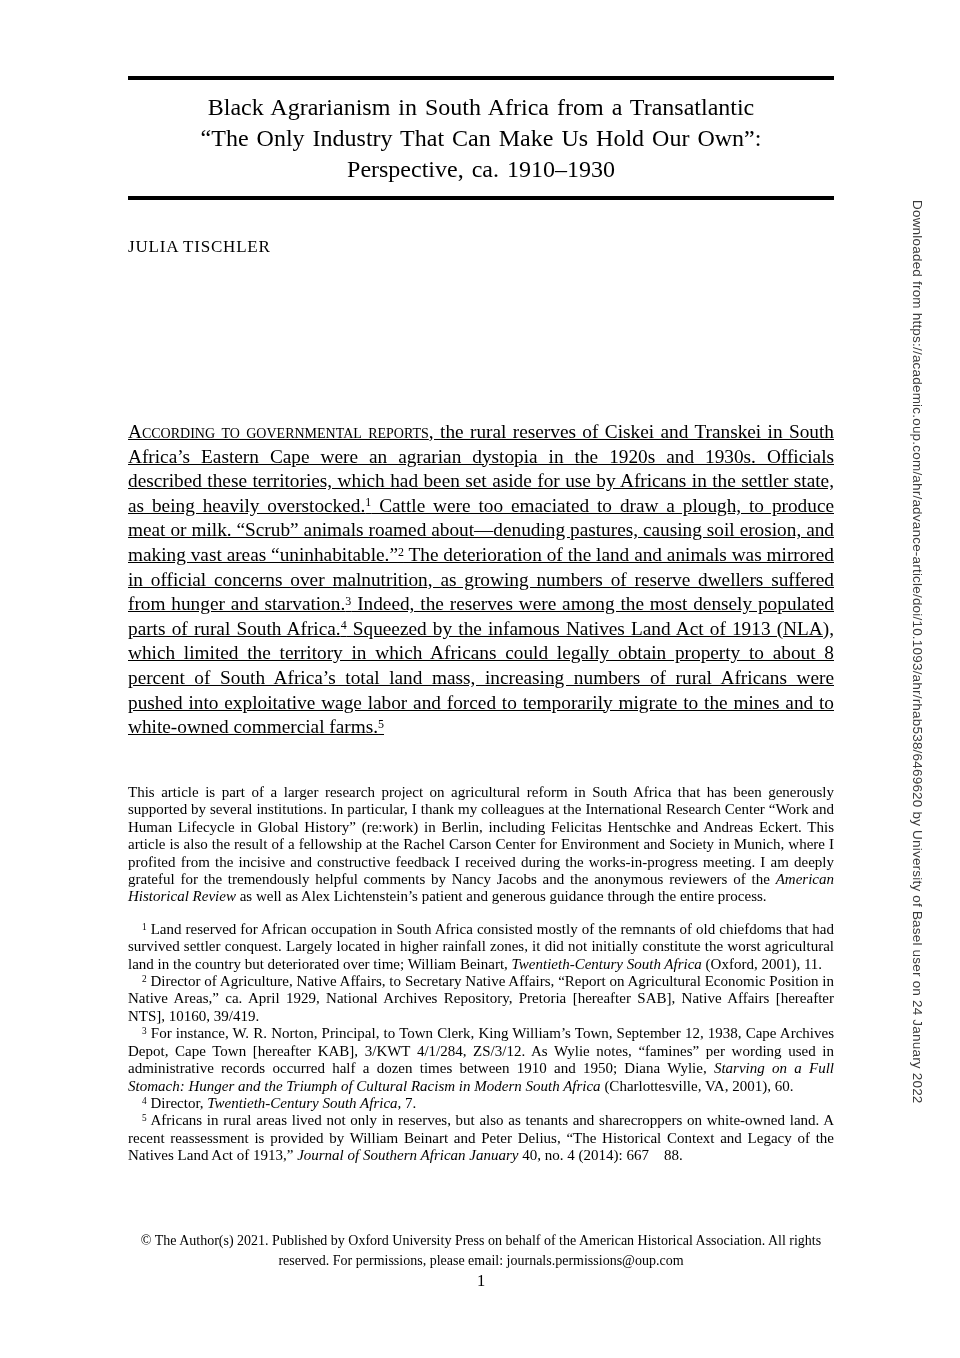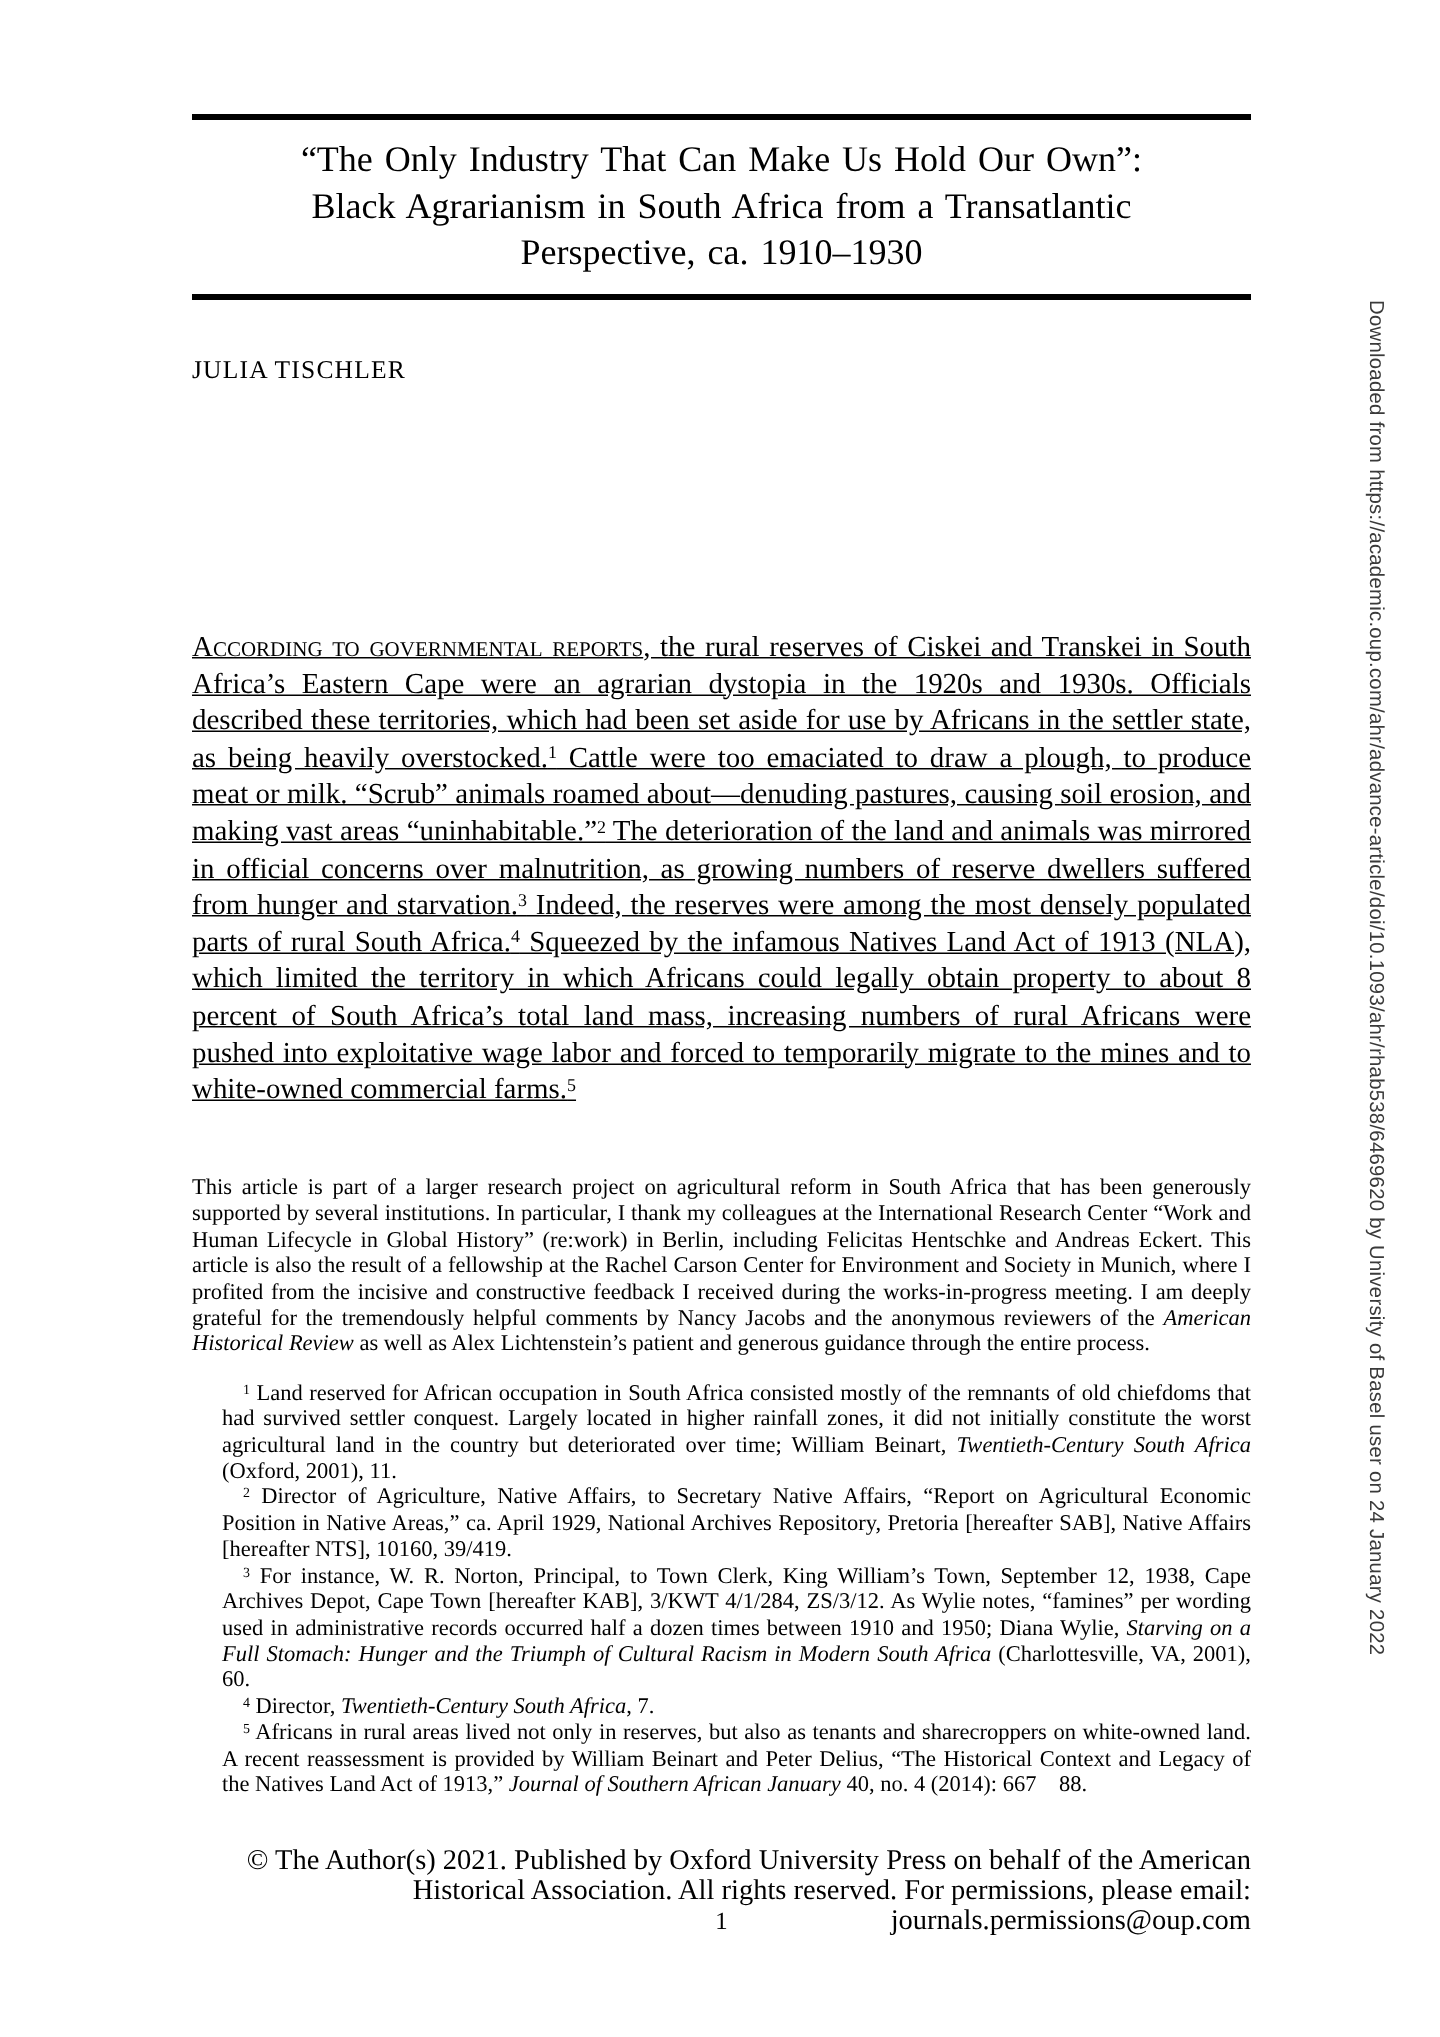--- a/index.html
+++ b/index.html
@@ -39,26 +39,26 @@
     position: relative; top: -0.45em;
     line-height: 0;
   }
   .notes {
     position: absolute; left: 128px; top: 784px; width: 706px;
     font-size: 15px; line-height: 17.4px;
     text-align: justify;
     hyphens: auto; -webkit-hyphens: auto;
   }
   .notes p { margin: 0; }
-  .fngroup { margin-top: 15px; margin-left: 20px; }
+  .fngroup { margin-top: 15px; }
   .fn { text-indent: 14px; }
   .copyright {
     position: absolute; left: 128px; top: 1231px; width: 706px;
-    font-size: 19px; line-height: 20px;
-    text-align: right;
+    font-size: 14px; line-height: 20px;
+    text-align: center;
   }
   .page-num {
     position: absolute; left: 128px; top: 1271px; width: 706px;
     text-align: center; font-size: 16.5px;
   }
   .watermark {
     position: absolute; left: 910px; top: 200px; height: 1010px;
     writing-mode: vertical-rl;
     white-space: nowrap;
     font-family: "Liberation Sans", sans-serif;
@@ -68,22 +68,22 @@
   }
 </style>
 </head>
 <body>
 
 <div class="page">
 
   <div class="rule rule-top"></div>
 
   <div class="title">
+    <div>Black Agrarianism in South Africa from a Transatlantic</div>
     <div>“The Only Industry That Can Make Us Hold Our Own”:</div>
-    <div>Black Agrarianism in South Africa from a Transatlantic</div>
     <div>Perspective, ca. 1910–1930</div>
   </div>
 
   <div class="rule rule-mid"></div>
 
   <div class="author">JULIA TISCHLER</div>
 
   <p class="main-par"><span class="smallcaps">According to governmental reports</span><span>, the rural reserves of Ciskei and Transkei in South Africa’s Eastern Cape were an agrarian dystopia in the 1920s and 1930s. Officials described these territories, which had been set aside for use by Africans in the settler state, as being heavily overstocked.</span><sup>1</sup><span> Cattle were too emaciated to draw a plough, to produce meat or milk. “Scrub” animals roamed about—denuding pastures, causing soil erosion, and making vast areas “uninhabitable.”</span><sup>2</sup><span> The deterioration of the land and animals was mirrored in official concerns over malnutrition, as growing numbers of reserve dwellers suffered from hunger and starvation.</span><sup>3</sup><span> Indeed, the reserves were among the most densely populated parts of rural South Africa.</span><sup>4</sup><span> Squeezed by the infamous Natives Land Act of 1913 (NLA), which limited the territory in which Africans could legally obtain property to about 8 percent of South Africa’s total land mass, increasing numbers of rural Africans were pushed into exploitative wage labor and forced to temporarily migrate to the mines and to white-owned commercial farms.</span><sup>5</sup></p>
 
   <div class="notes">

